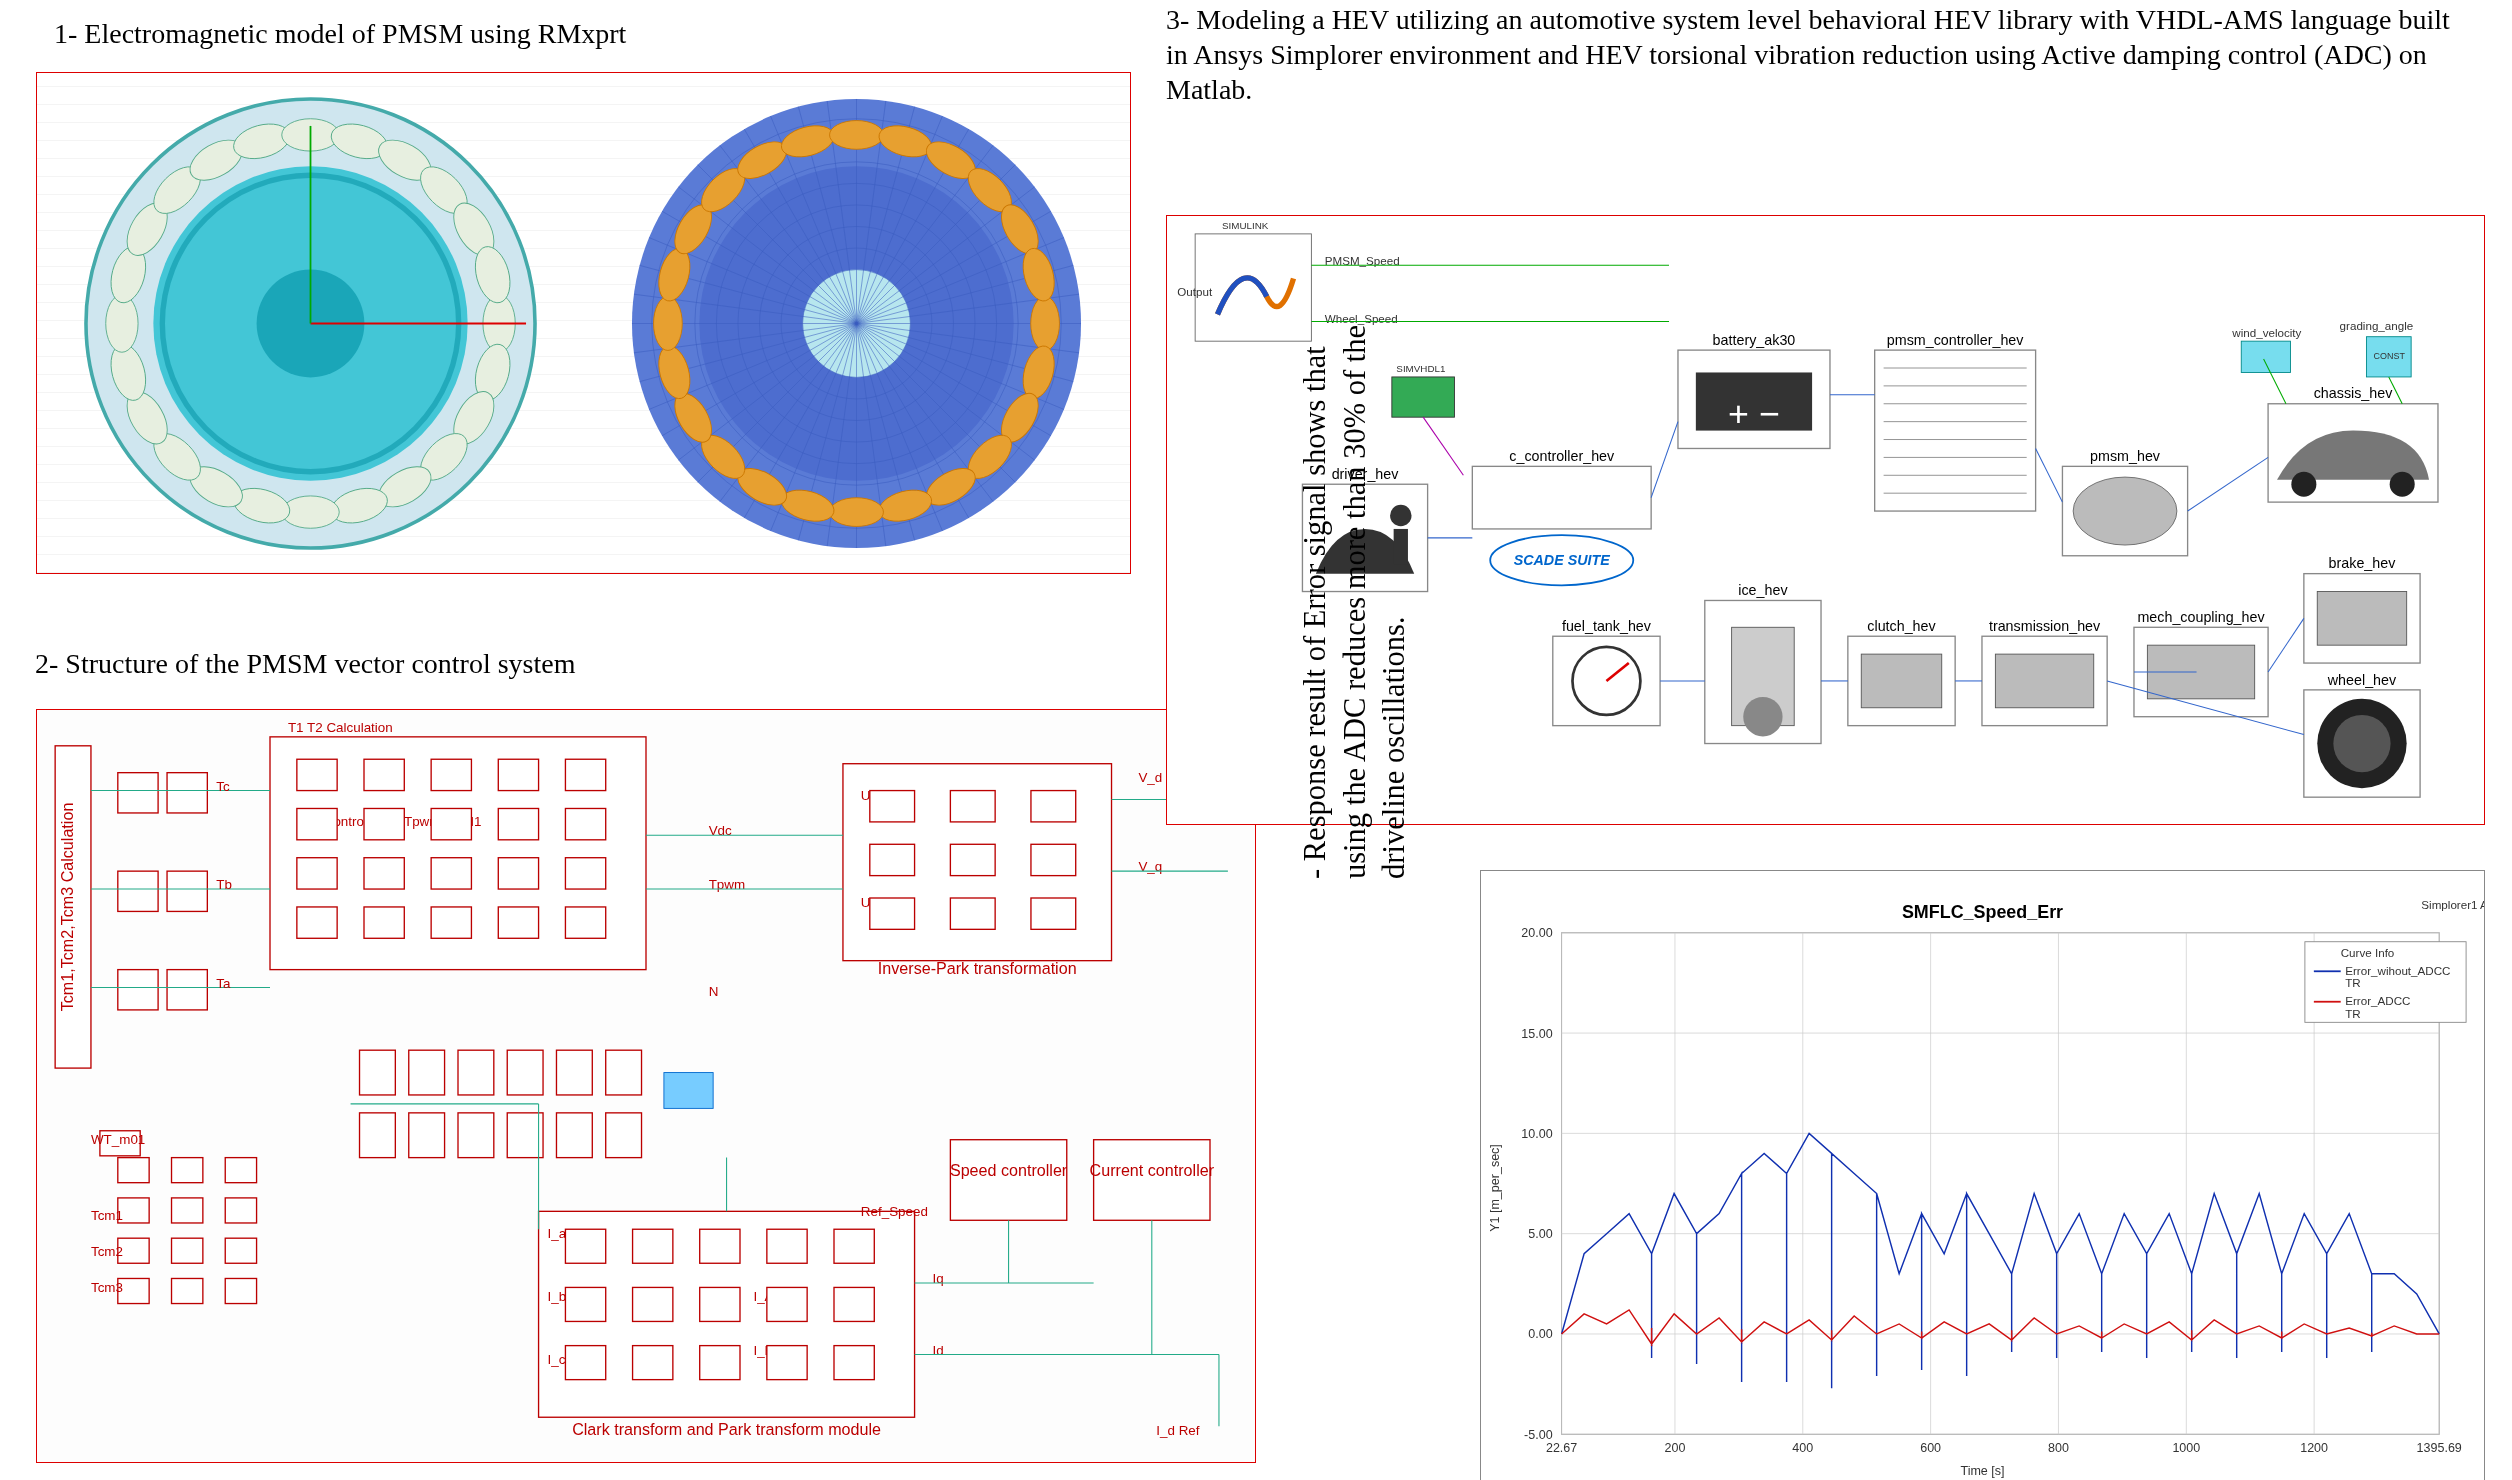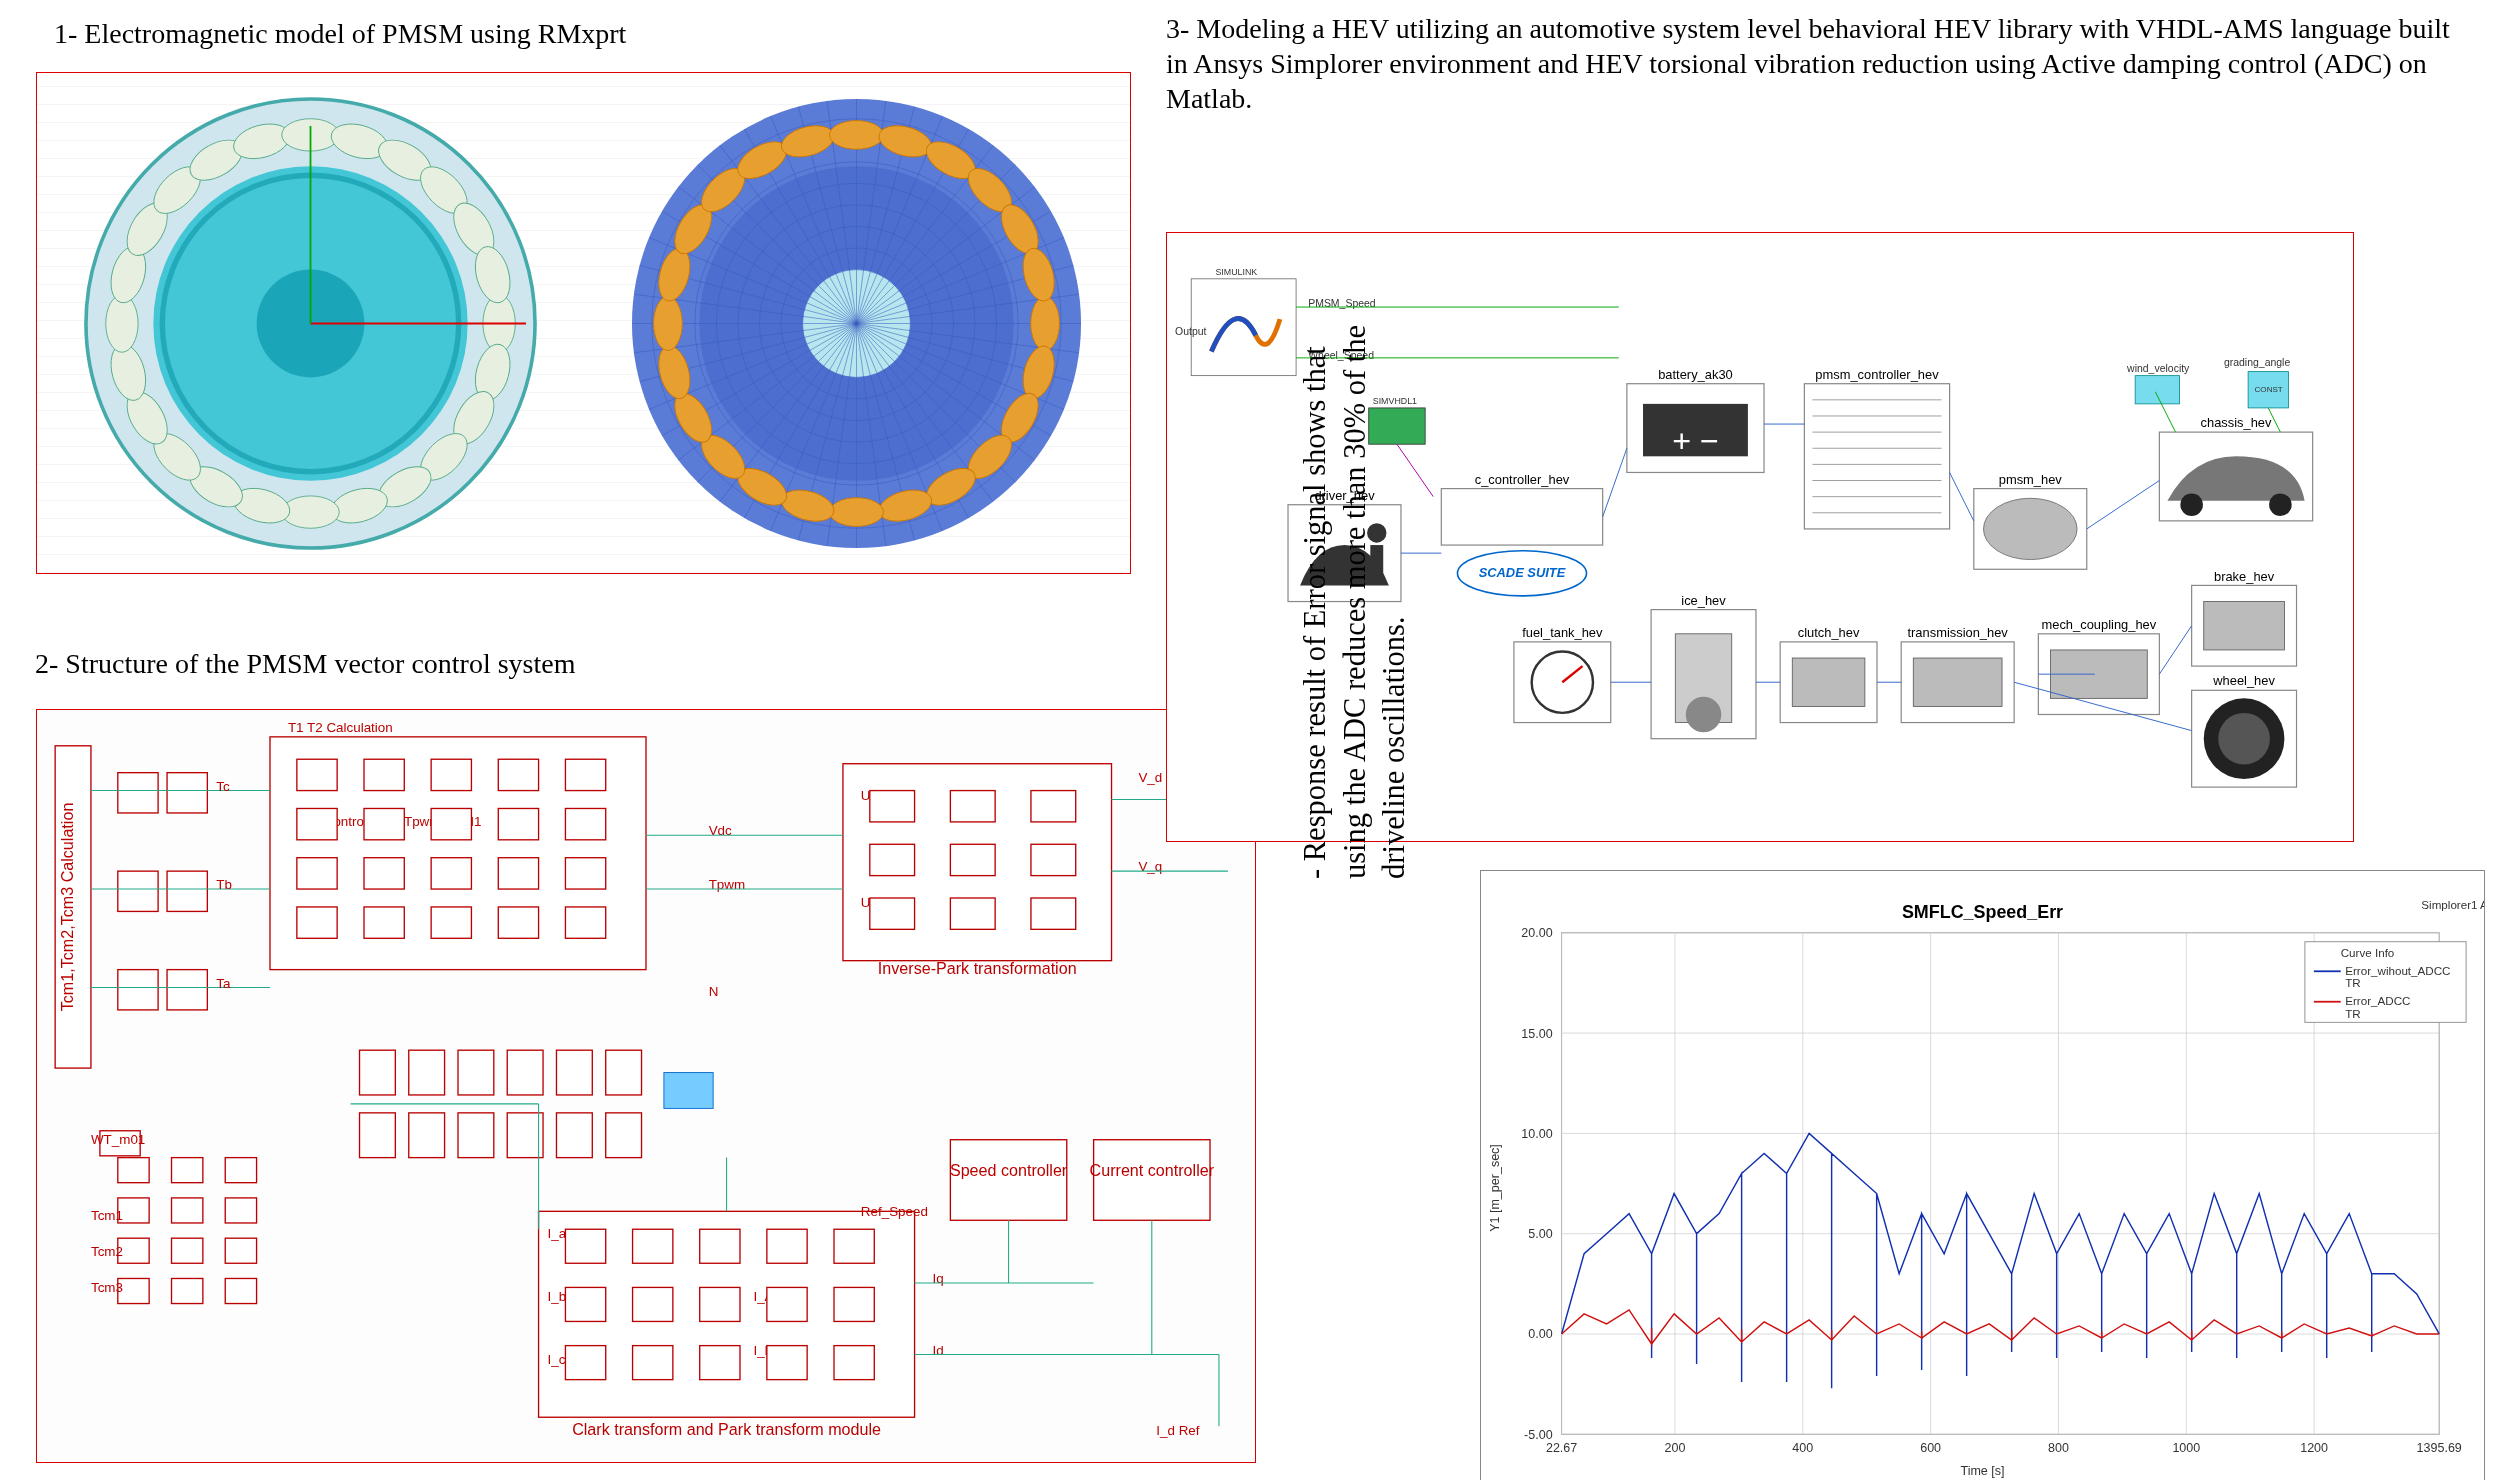--- a/index.html
+++ b/index.html
@@ -31,22 +31,22 @@
   .motor-svg { width: 467px; height: 467px; }
   
   #h2 { left: 35px; top: 646px; }
   #p2 { left: 36px; top: 709px; width: 1220px; height: 754px; background:#fdfdfd; }
   #p2 svg { width: 100%; height: 100%; }
   .blk { fill:#fff; stroke:#b00; stroke-width:1.5; }
   .blktxt { font: 18px sans-serif; fill:#b00; text-anchor:middle; }
   .blktxt2 { font: 15px sans-serif; fill:#b00; }
   .wire { fill:none; stroke:#2a8; stroke-width:1.2; }
   
-  #h3 { left: 1166px; top: 11px; width: 1310px; }
-  #p3 { left: 1166px; top: 215px; width: 1188px; height: 610px; background:#fff;margin-top:17px; }
+  #h3 { left: 1166px; top: 2px; width: 1310px; }
+  #p3 { left: 1166px; top: 215px; width: 1319px; height: 610px; background:#fff; }
   #p3 svg { width:100%; height:100%; }
   .comp { fill:#fff; stroke:#888; stroke-width:1.5; }
   .complbl { font: 16px sans-serif; fill:#000; text-anchor:middle; }
   .buslbl { font: 13px sans-serif; fill:#333; }
   .bus { fill:none; stroke:#36c; stroke-width:1.2; }
   .bus2 { fill:none; stroke:#0a0; stroke-width:1.2; }
   .bus3 { fill:none; stroke:#a0a; stroke-width:1.2; }
   
   #sidecap { position:absolute; left:1296px; top:879px; width:574px;
              transform: rotate(-90deg); transform-origin: left top;

